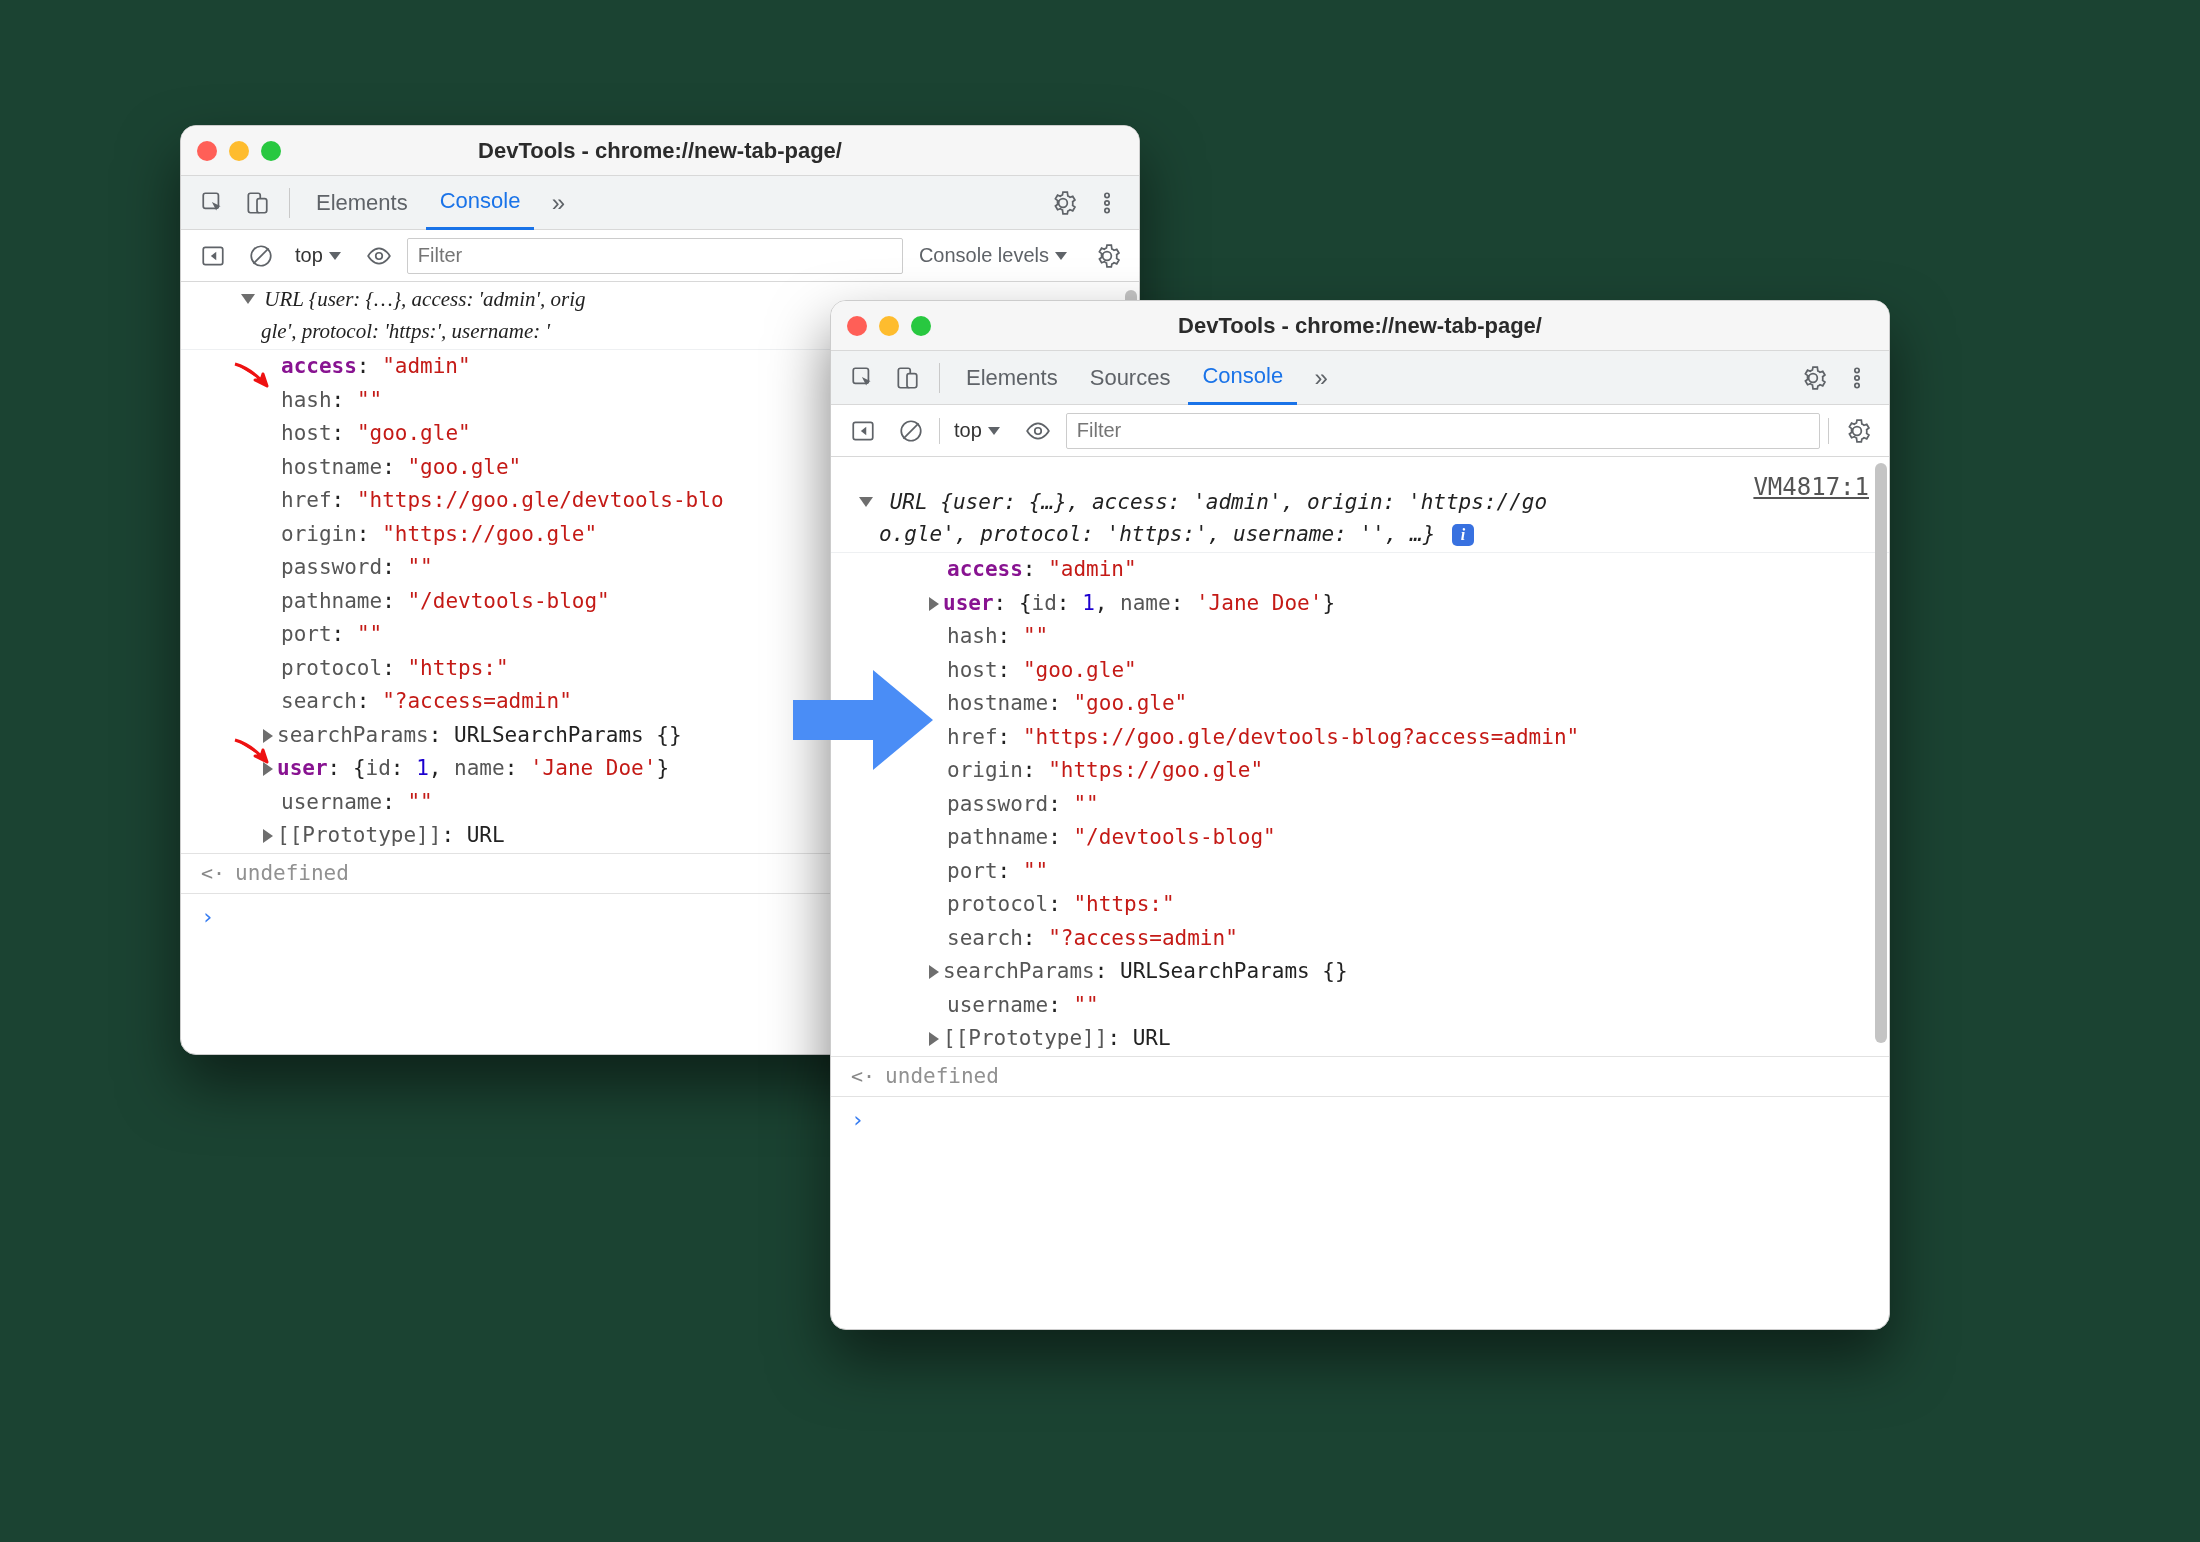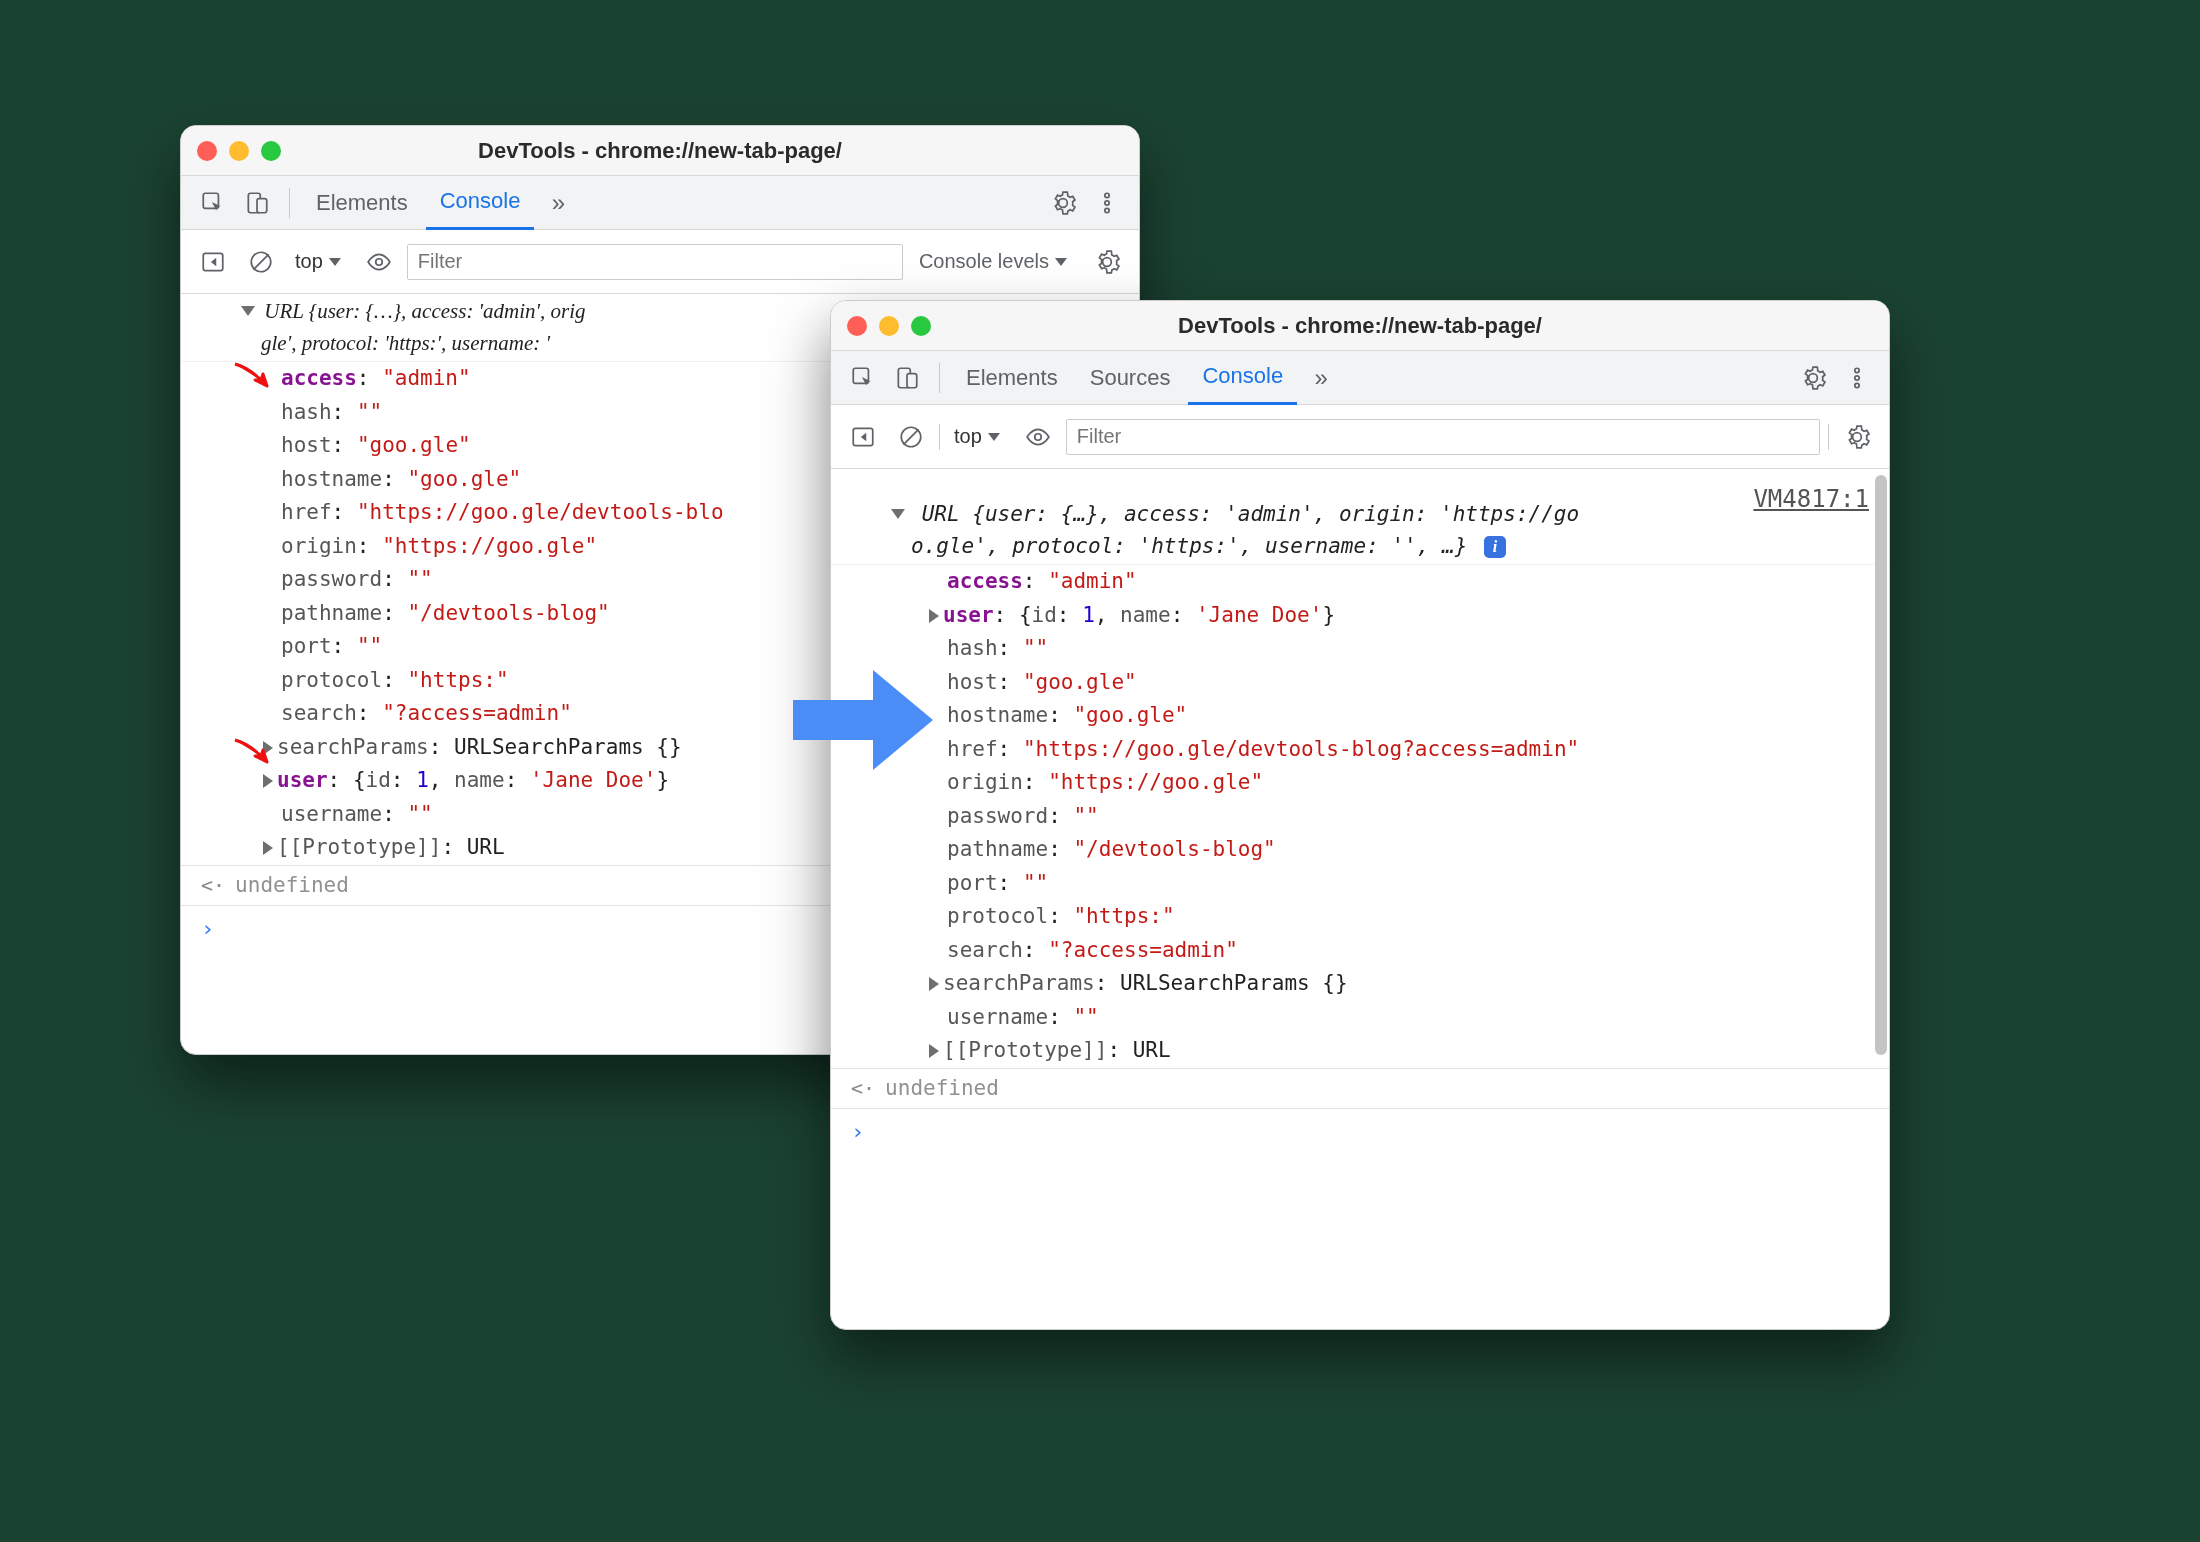--- a/index.html
+++ b/index.html
@@ -56,21 +56,21 @@
   }
   .icon-btn svg { width: 26px; height: 26px; stroke: #5f6368; stroke-width: 1.6; fill: none; }
   .tabbar .sep { width: 1px; height: 30px; background: #c9c9c9; margin: 0 8px; }
   .tab {
     padding: 0 14px; height: 54px; display: flex; align-items: center;
     font-size: 22px; color: #5f6368; cursor: pointer;
   }
   .tab.active { color: #1a73e8; border-bottom: 3px solid #1a73e8; font-weight: 500; }
   .tabbar .spacer { flex: 1; }
   .toolbar {
-    height: 64px; background: #fff; border-bottom: 1px solid #d8d8d8;
+    height: 52px; background: #fff; border-bottom: 1px solid #d8d8d8;
     display: flex; align-items: center; padding: 0 12px; gap: 8px;
   }
   .toolbar .context {
     display: flex; align-items: center; gap: 6px; font-size: 20px; color: #333;
     padding: 0 6px;
   }
   .filter {
     flex: 1; height: 36px; border: 1px solid #ccc; background: #fff;
     font-size: 20px; padding: 0 10px; color: #333; border-radius: 2px;
   }
@@ -330,21 +330,21 @@
     <div class="icon-btn">
       <svg viewBox="0 0 24 24" fill="#5f6368" stroke="none">
           <path d="M12 8a4 4 0 100 8 4 4 0 000-8zm9 4a7 7 0 00-.1-1.2l2.1-1.6-2-3.4-2.5 1a7 7 0 00-2-1.2L16 2h-4l-.5 2.6a7 7 0 00-2 1.2l-2.5-1-2 3.4 2.1 1.6A7 7 0 007 12c0 .4 0 .8.1 1.2L5 14.8l2 3.4 2.5-1c.6.5 1.3.9 2 1.2L12 22h4l.5-2.6c.7-.3 1.4-.7 2-1.2l2.5 1 2-3.4-2.1-1.6c.1-.4.1-.8.1-1.2z"></path>
         </svg>
     </div>
   </div>
 
   <div class="console" style="height:calc(100% - 156px);">
     <a class="src-link">VM4817:1</a>
 
-    <div class="row" style="padding-left:60px;padding-top:30px;white-space:normal;">
+    <div class="row" style="padding-left:28px;padding-top:30px;white-space:normal;">
       <span class="tri down" style="vertical-align:top;margin-top:10px;"></span>
       <span class="summary" style="white-space:pre-wrap;"><span class="obj-class">URL</span><span class="plain"> {user: {…}, access: 'admin', origin: 'https://go</span>
 <span class="plain" style="padding-left:20px;">o.gle', protocol: 'https:', username: '', …}</span> <span class="info-badge">i</span></span>
     </div>
 
     <div class="props" style="padding-left:116px;">
       <div class="p"><span class="key">access</span><span class="plain">: </span><span class="str">"admin"</span></div>
       <div class="p"><span class="tri right" style="margin-left:-18px;"></span><span class="key">user</span><span class="plain">: </span><span class="plain">{</span><span class="keydim">id</span><span class="plain">: </span><span class="num">1</span><span class="plain">, </span><span class="keydim">name</span><span class="plain">: </span><span class="str">'Jane Doe'</span><span class="plain">}</span></div>
       <div class="p"><span class="keydim">hash</span><span class="plain">: </span><span class="str">""</span></div>
       <div class="p"><span class="keydim">host</span><span class="plain">: </span><span class="str">"goo.gle"</span></div>

